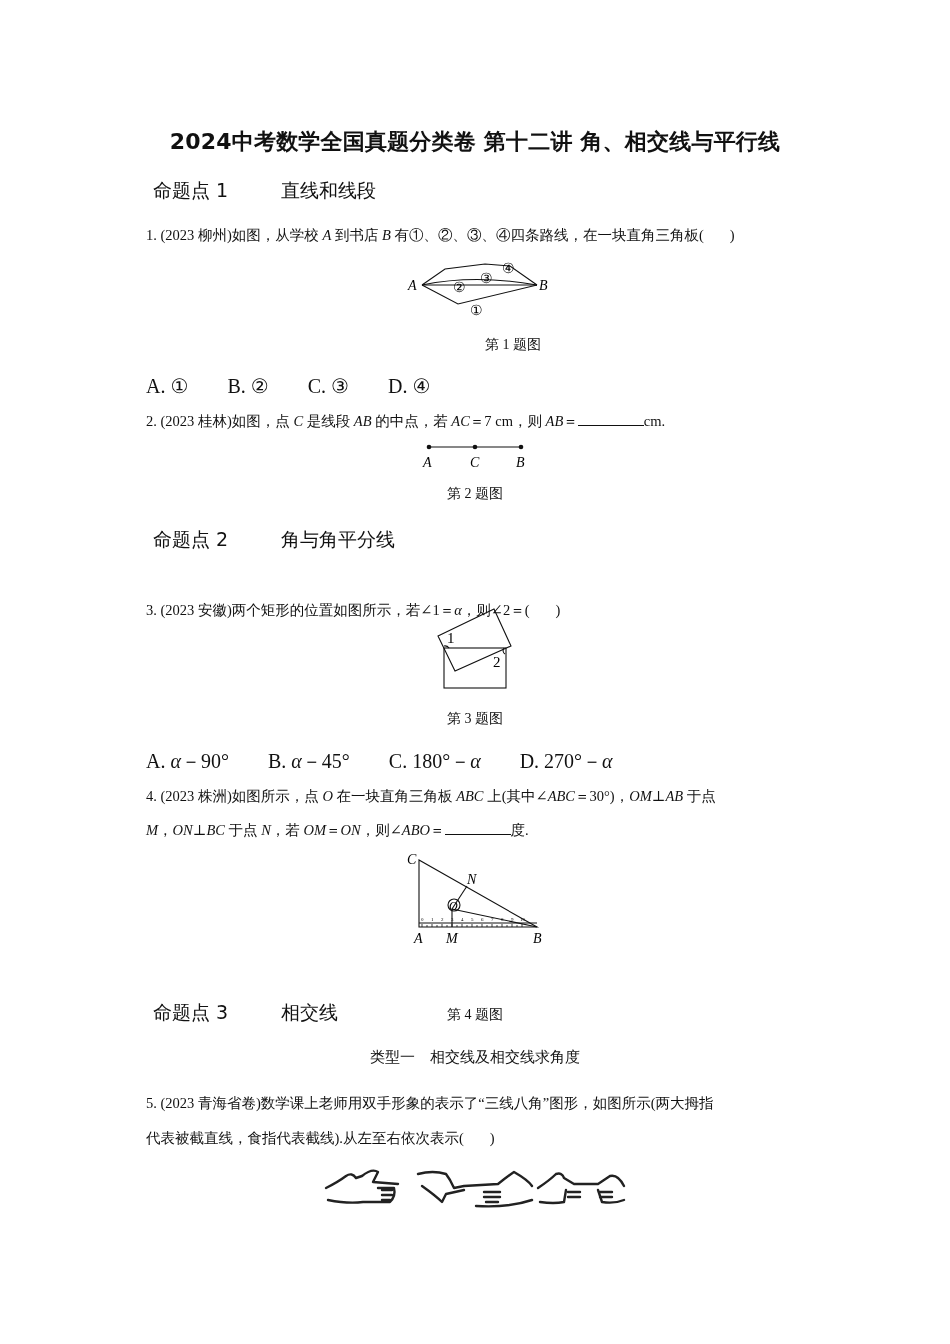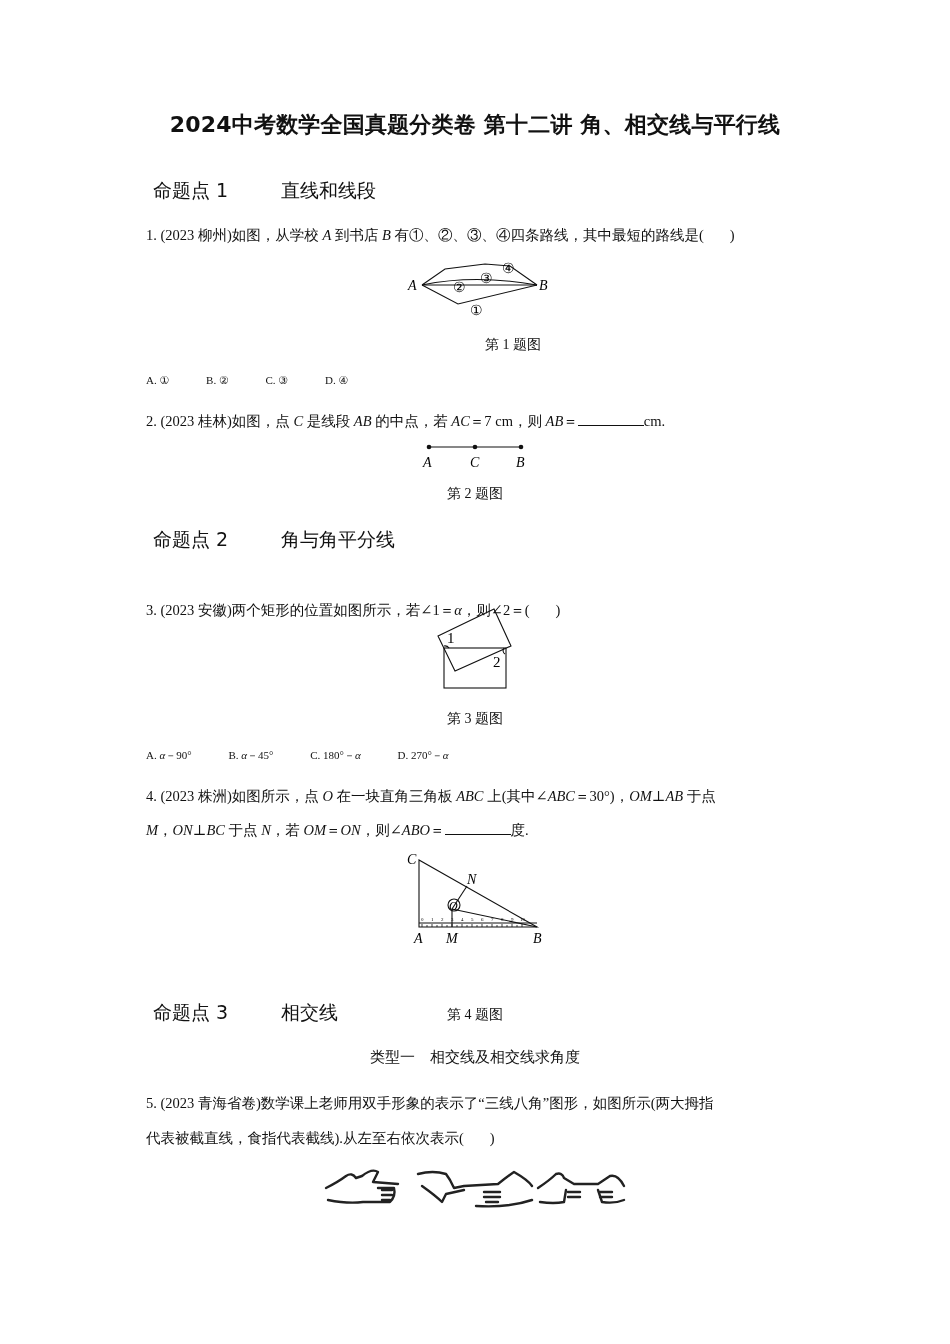--- a/index.html
+++ b/index.html
@@ -3,55 +3,55 @@
   <meta charset="utf-8">
   <style>
     html, body { margin: 0; padding: 0; background: #ffffff; }
     body {
       width: 950px; height: 1344px; position: relative; overflow: hidden;
       font-family: "Liberation Serif", "DejaVu Serif", serif;
       color: #111111;
     }
     .abs { position: absolute; }
     .title {
-      left: 0; width: 950px; top: 110px; text-align: center;
+      left: 0; width: 950px; top: 127px; text-align: center;
       font-size: 22px; font-weight: bold; letter-spacing: 0.2px;
       font-family: "DejaVu Sans", sans-serif;
     }
     .section {
       left: 146px; font-size: 19px;
       font-family: "DejaVu Sans", sans-serif;
     }
     .section .num { display: inline-block; width: 128px; margin-left: 7px; }
     .subsection {
       left: 0; width: 950px; text-align: center; font-size: 15px;
       font-family: "DejaVu Sans", sans-serif;
     }
     .q { left: 146px; width: 664px; font-size: 14.5px; line-height: 20px; }
     .q b { font-weight: normal; }
     .q i, .opt i { font-style: italic; }
     .caption { left: 0; width: 950px; text-align: center; font-size: 14px; }
-    .opts { left: 146px; font-size: 11px; }
+    .opts { left: 146px; font-size: 20px; }
     .opts span.opt { display: inline-block; margin-right: 34px; }
     .blank { display: inline-block; width: 66px; border-bottom: 1px solid #111; height: 14px; vertical-align: baseline; }
     .paren { display: inline-block; width: 26px; }
     svg text { font-family: "Liberation Serif", serif; }
   </style>
 </head>
 <body>
 
 <div class="abs title">2024中考数学全国真题分类卷 第十二讲 角、相交线与平行线</div>
 
 <div class="abs section" style="top:178px;">
   <span class="num">命题点 1</span><span>直线和线段</span>
 </div>
 
 <div class="abs q" style="top:225px;">
   <span>1.</span>
-  <b>(2023 柳州)</b><span>如图，从学校 </span><i>A</i><span> 到书店 </span><i>B</i><span> 有①、②、③、④四条路线，其中最短的路线是(</span><span class="paren"></span><span>)</span>
+  <b>(2023 柳州)</b><span>如图，从学校 </span><i>A</i><span> 到书店 </span><i>B</i><span> 有①、②、③、④四条路线，在一块直角三角板(</span><span class="paren"></span><span>)</span>
 </div>
 
 <svg class="abs" style="left:400px;top:252px;" width="150" height="70">
   <g fill="none" stroke="#111" stroke-width="1.1">
     <path d="M22,33 L58,52 L137,33"></path>
     <path d="M22,33 L137,33"></path>
     <path d="M22,33 Q75,22 137,33"></path>
     <path d="M22,33 L45,17 L85,12 L110,14 L137,33"></path>
   </g>
   <text x="8" y="38" font-size="14" font-style="italic">A</text>

